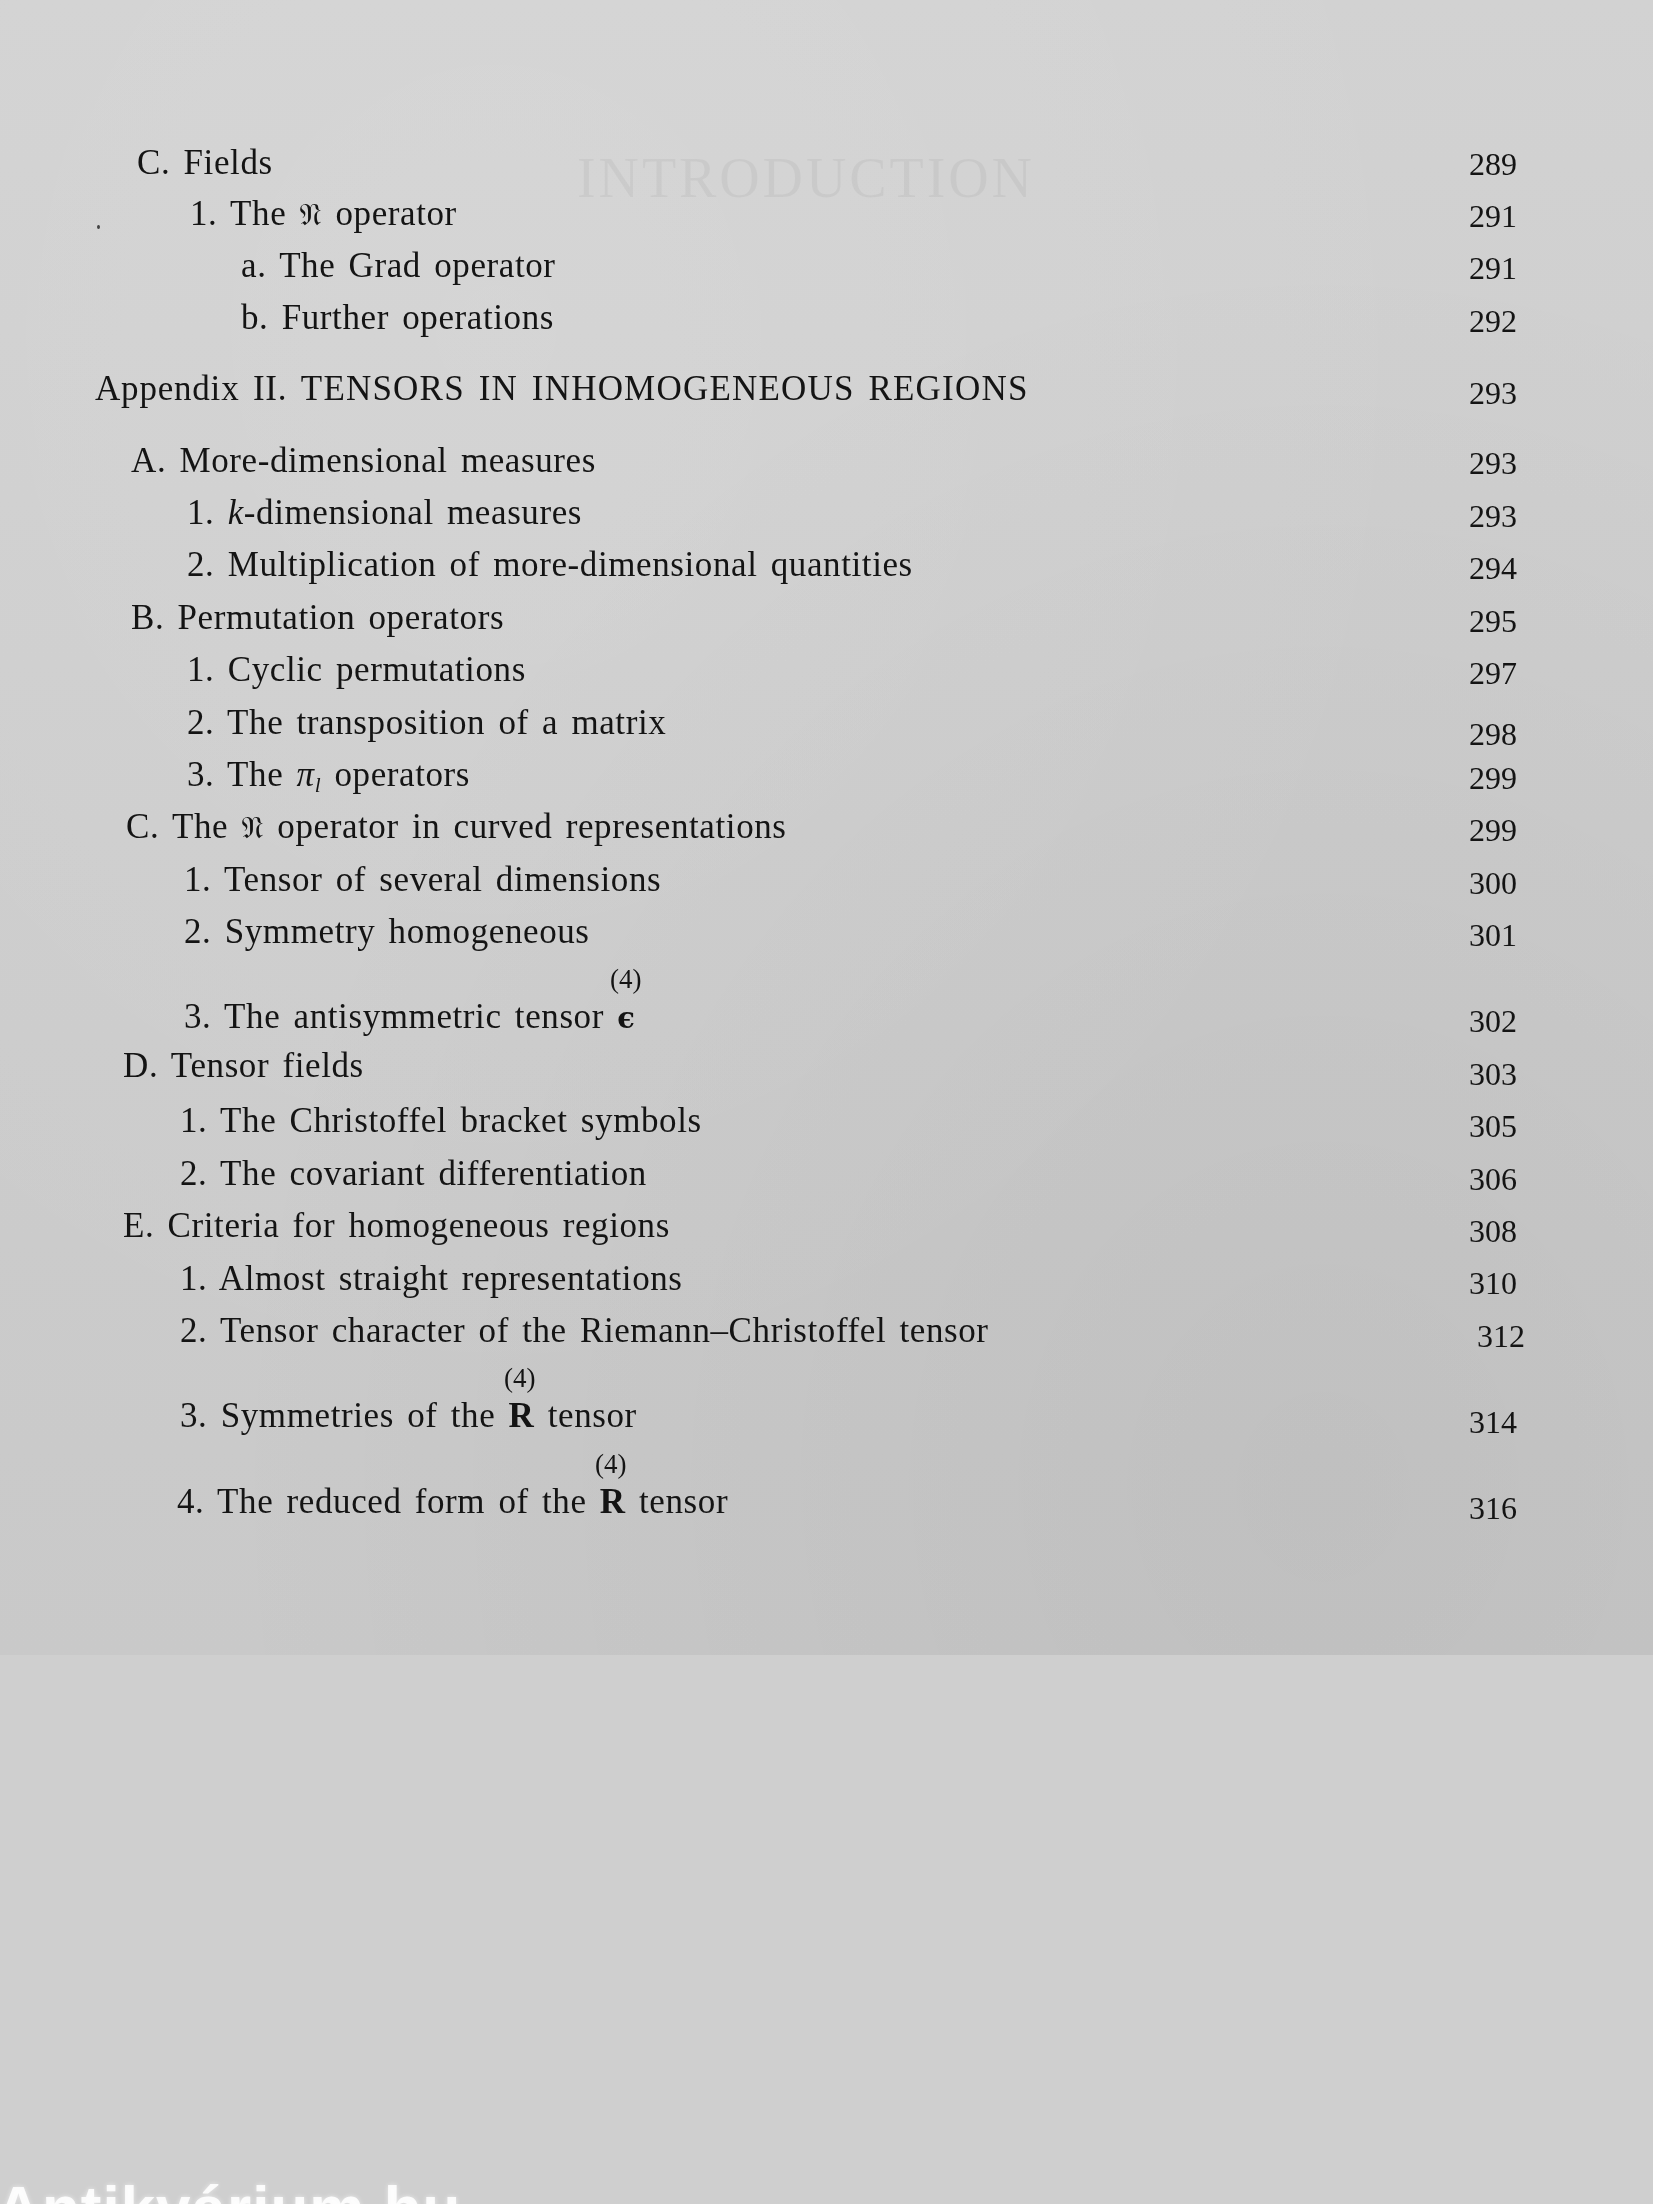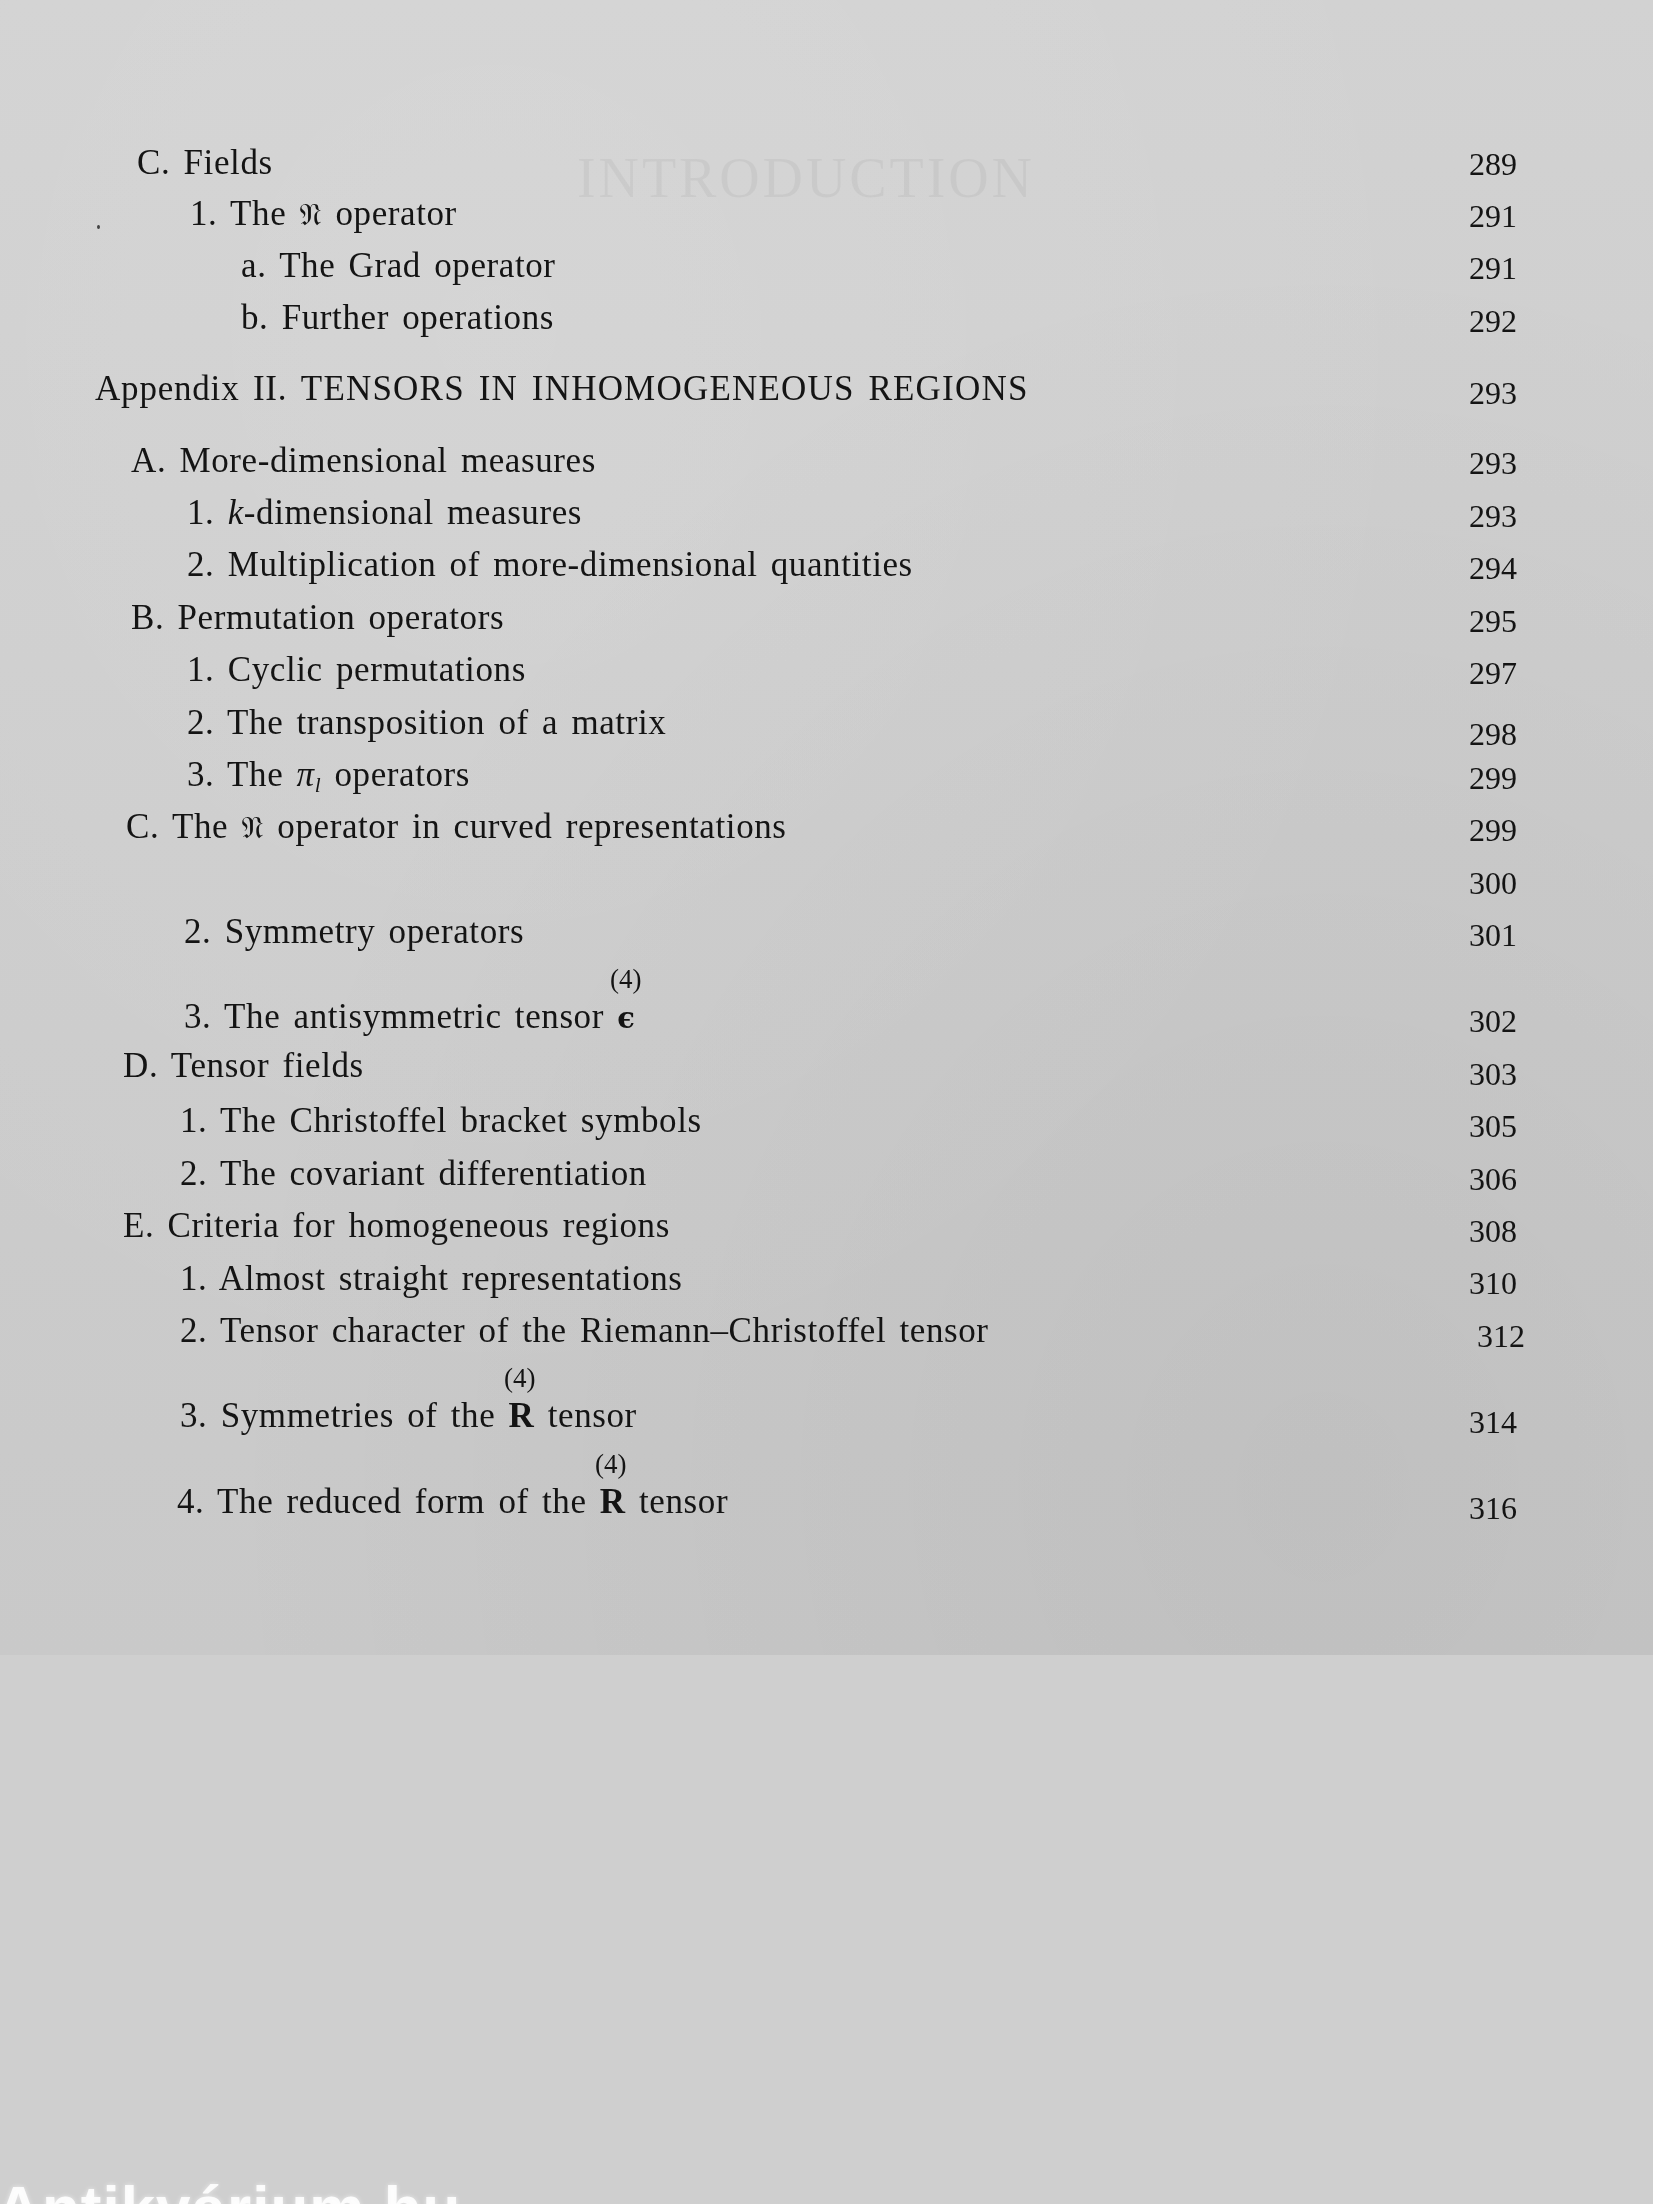--- a/index.html
+++ b/index.html
@@ -177,25 +177,29 @@
     <span>The </span><span class="italic">π</span><span class="sub">l</span><span> operators</span>
   </div>
   <div class="toc-page" style="top:759px;">299</div>
 
   <div class="toc-line" style="left:126px; top:807px;">
     <span>C.</span>
     <span>The </span><span class="frak">𝔑</span><span> operator in curved representations</span>
   </div>
   <div class="toc-page" style="top:811px;">299</div>
 
+  <div class="toc-line" style="left:184px; top:860px;">
+    <span>1.</span>
+    <span>Tensor of several dimensions</span>
+  </div>
   <div class="toc-page" style="top:864px;">300</div>
 
   <div class="toc-line" style="left:184px; top:912px;">
     <span>2.</span>
-    <span>Symmetry operators</span>
+    <span>Symmetry homogeneous</span>
   </div>
   <div class="toc-page" style="top:916px;">301</div>
 
   <div class="sup-num" style="left: 610px; top: 965px;">(4)</div>
   <div class="toc-line" style="left:184px; top:997px;">
     <span>3.</span>
     <span>The antisymmetric tensor </span><span class="eps">ϵ</span>
   </div>
   <div class="toc-page" style="top:1002px;">302</div>
 

